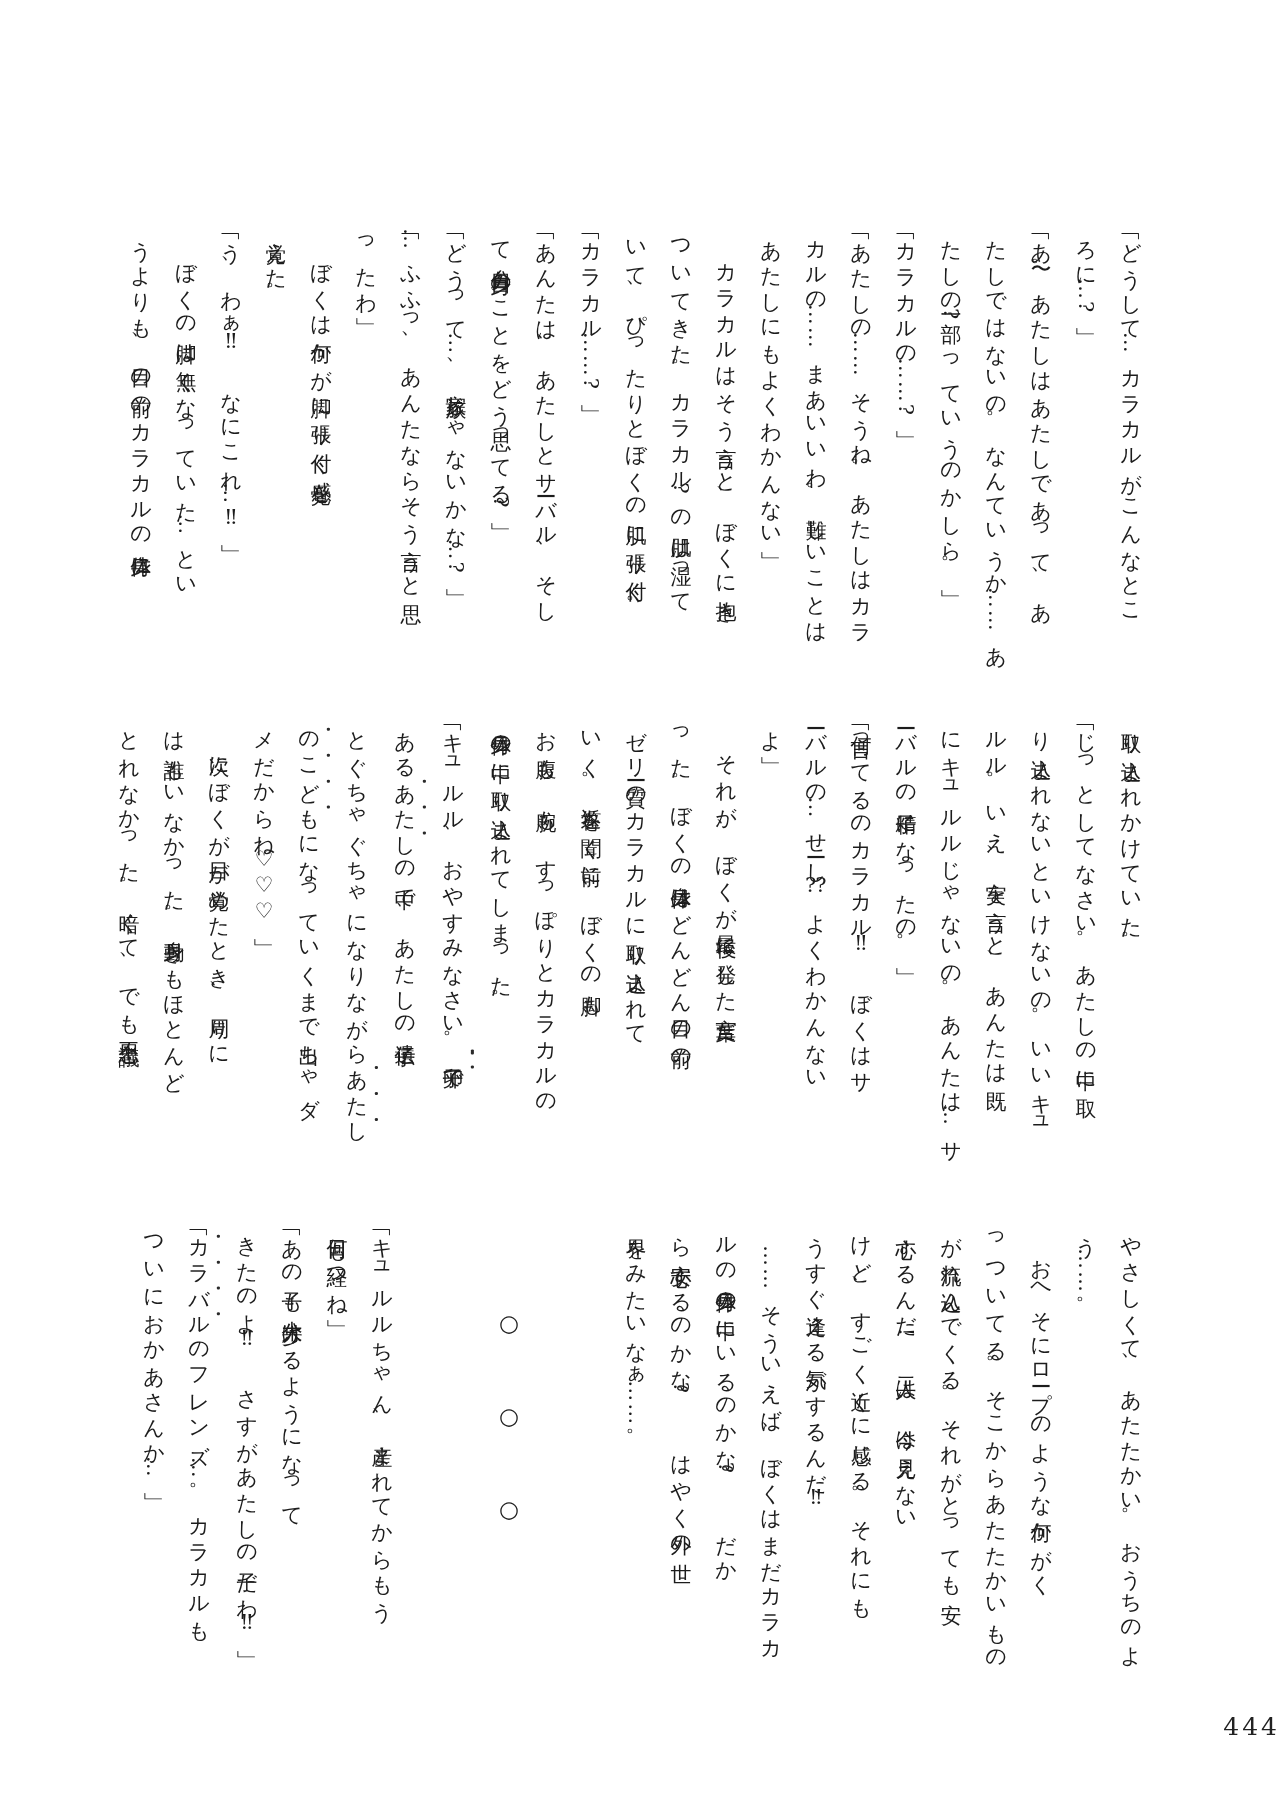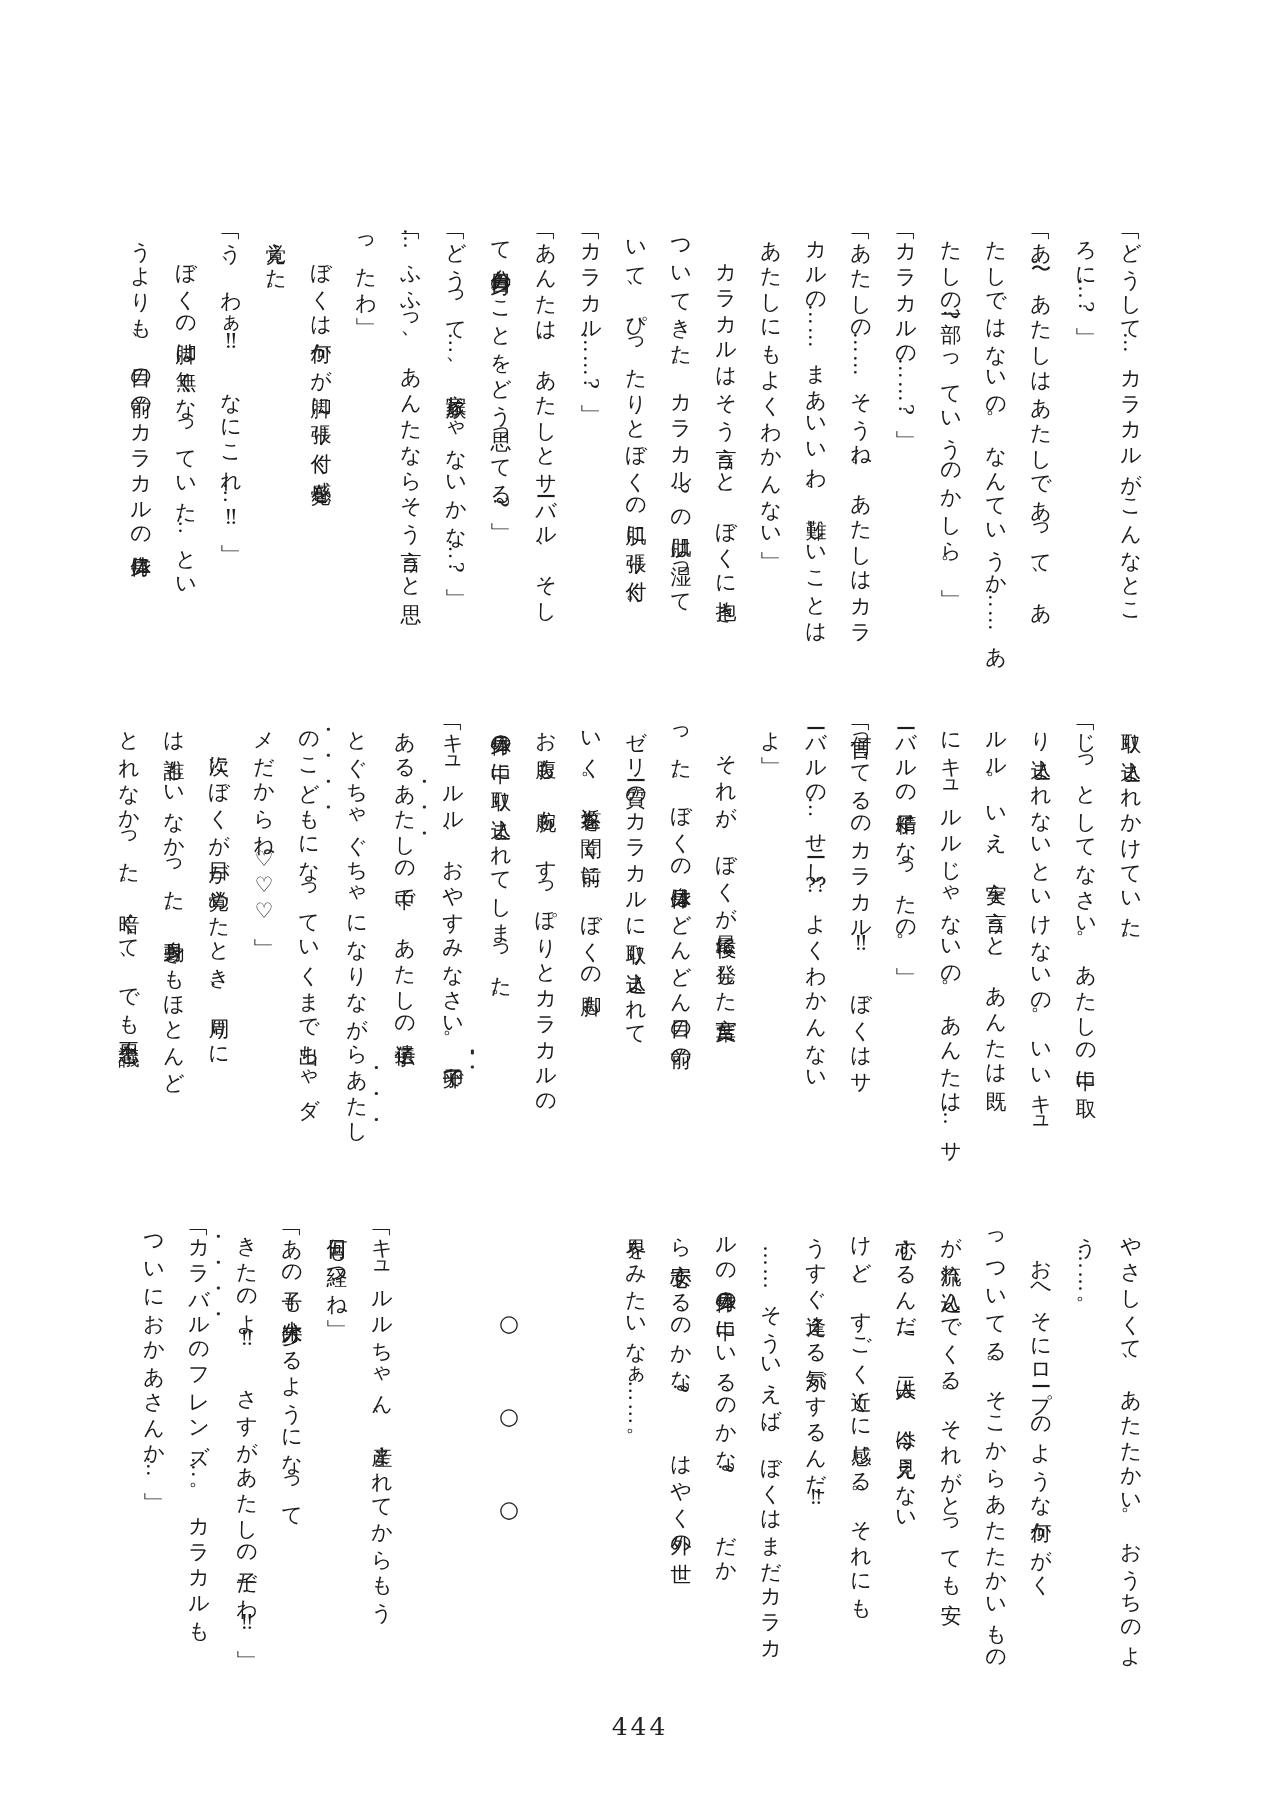--- a/index.html
+++ b/index.html
@@ -40,21 +40,21 @@
     margin-right: 82px;
     padding-top: 88px;
     font-size: 23px;
     letter-spacing: 67px;
     color: #1c1c1c;
   }
   .page-number {
     position: absolute;
     top: 1712px; left: 0;
     width: 100%;
-    text-align: center;
+    text-align: right;
     font-size: 25px;
     letter-spacing: 3px;
     color: #222222;
   }
 </style>
 </head>
 <body>
 
 <div>
   <section class="band" id="band-top">

